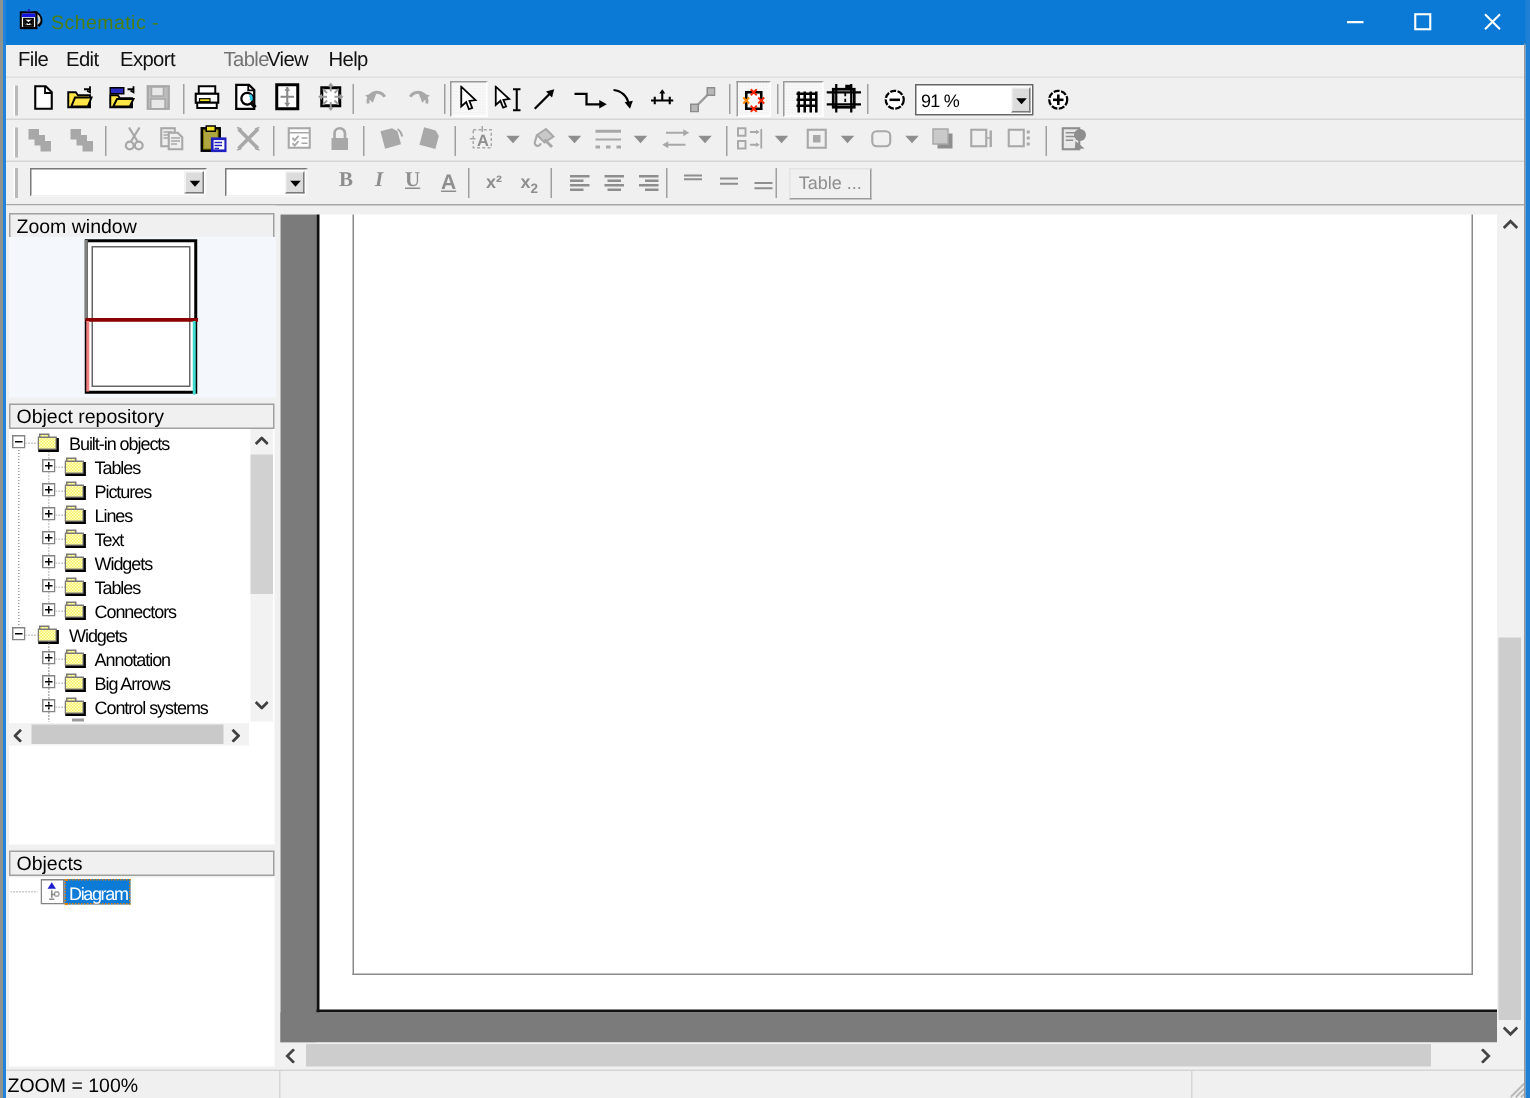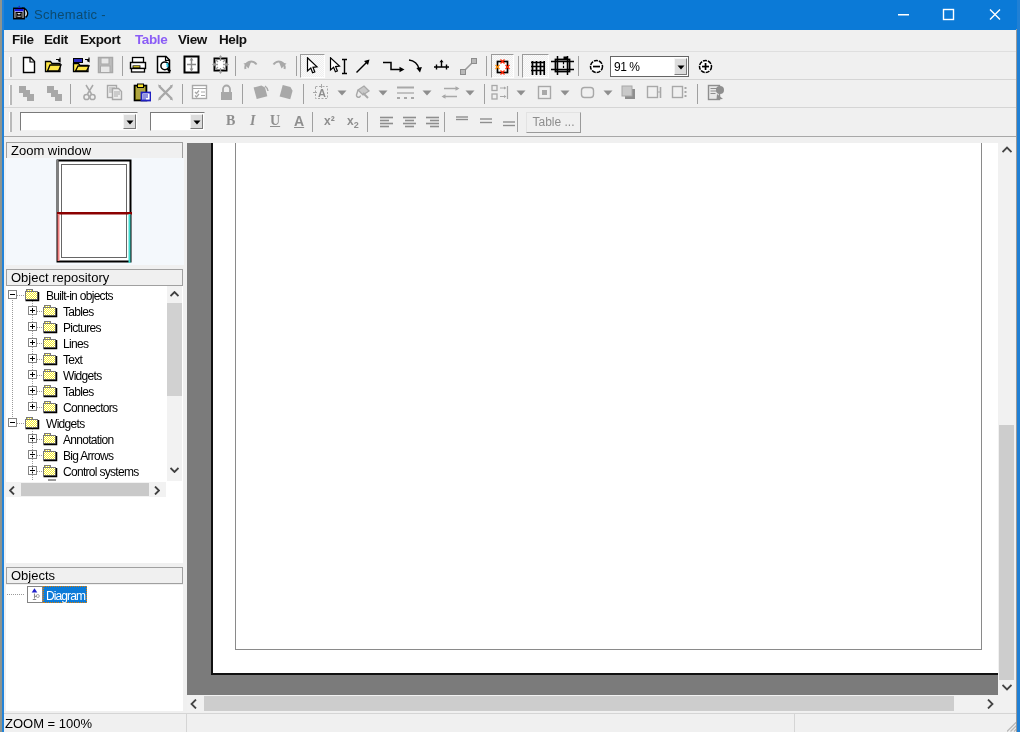--- a/index.html
+++ b/index.html
@@ -3,22 +3,22 @@
 <meta charset="utf-8">
 <style>
 html,body{margin:0;padding:0;width:1020px;height:732px;overflow:hidden;}
 body{font-family:"Liberation Sans",sans-serif;background:#f0f0f0;position:relative;}
 .abs{position:absolute;}
 #edgeL0{left:0;top:0;width:2px;height:732px;background:#8d948f;}
 #edgeL1{left:2px;top:0;width:2px;height:732px;background:#2383d8;}
 #edgeR0{left:1016px;top:29px;width:1px;height:703px;background:#9a9a9a;}
 #edgeR1{left:1017px;top:0;width:3px;height:732px;background:#2080d5;}
 #titlebar{left:0;top:0;width:1020px;height:30px;background:#0b7ad7;}
-#title{left:34px;top:7px;color:#0c4a6e;font-size:13px;letter-spacing:0.3px;}
-#menubar{left:4px;top:30px;width:851px;height:21px;background:#f0f0f0;font-size:13.5px;font-weight:bold;color:#111;}
+#title{left:34px;top:7px;color:#4d7c0f;font-size:13px;letter-spacing:0.3px;}
+#menubar{left:4px;top:30px;width:851px;height:21px;background:#f0f0f0;font-size:13.5px;font-weight:normal;color:#111;}
 .mi{position:absolute;top:2px;letter-spacing:-0.4px;}
 #tb1{left:4px;top:52px;width:1012px;height:27px;background:#f0f0f0;}
 #tb2{left:4px;top:80px;width:1012px;height:27px;background:#f0f0f0;}
 #tb3{left:4px;top:108px;width:1012px;height:28px;background:#f0f0f0;}
 #tbline0{left:4px;top:51px;width:1012px;height:1px;background:#dfdfdf;}
 #tbline1{left:4px;top:79px;width:1012px;height:1px;background:#d5d5d5;}
 #tbline2{left:4px;top:107px;width:1012px;height:1px;background:#d5d5d5;}
 #tbline3{left:0px;top:136px;width:1016px;height:1px;background:#a8a8a8;}
 .icon{position:absolute;}
 
@@ -69,21 +69,21 @@
 <svg class="abs" style="left:938px;top:0" width="26" height="30">
     <rect x="5.5" y="9.5" width="10" height="10" fill="none" stroke="#fff" stroke-width="1.4"></rect>
   </svg>
 <svg class="abs" style="left:985px;top:0" width="26" height="30">
     <path d="M5 9.5 L15 19.5 M15 9.5 L5 19.5" stroke="#fff" stroke-width="1.4"></path>
   </svg>
 <div class="abs" id="menubar">
  <span class="mi" style="left:8px">File</span>
  <span class="mi" style="left:40px">Edit</span>
  <span class="mi" style="left:76px">Export</span>
- <span class="mi" style="left:131px;color:#8b5cf6">Table</span>
+ <span class="mi" style="left:145px;color:#737373">Table</span>
  <span class="mi" style="left:174px">View</span>
  <span class="mi" style="left:215px">Help</span>
 </div>
 <div class="abs" id="tbline0"></div>
 <div class="abs" id="tb1"></div>
 <div class="abs" id="tbline1"></div>
 <div class="abs" id="tb2"></div>
 <div class="abs" id="tbline2"></div>
 <div class="abs" id="tb3"></div>
 <div class="abs" id="tbline3"></div>

